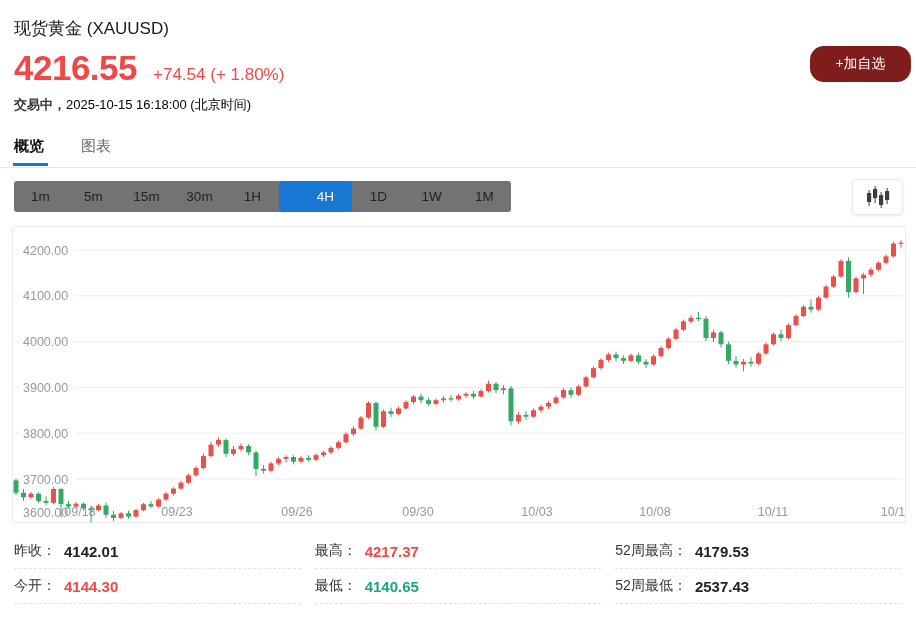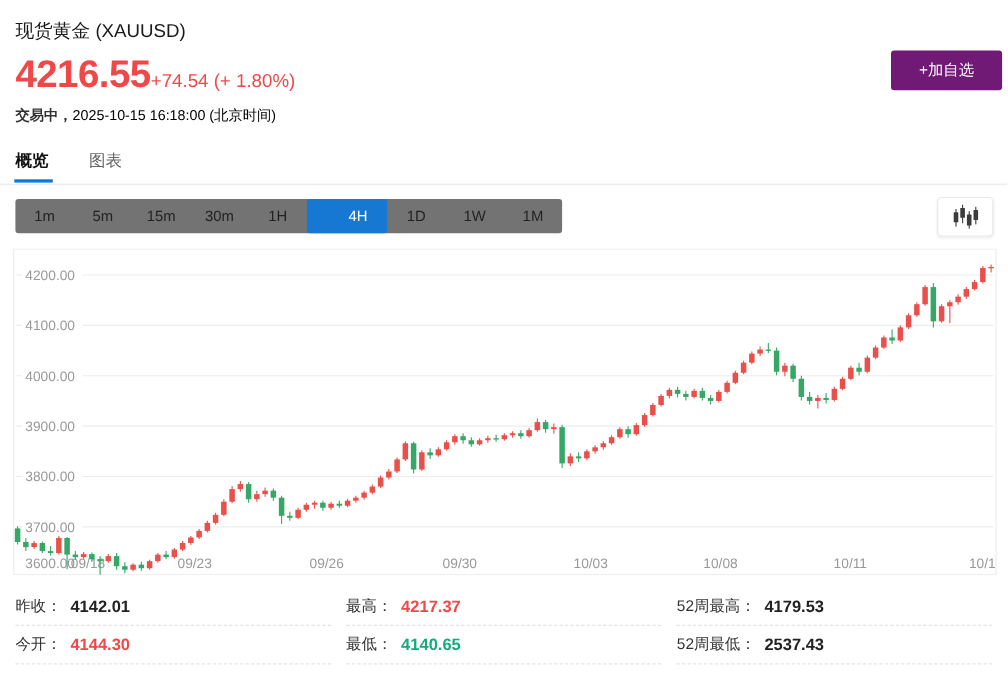--- a/index.html
+++ b/index.html
@@ -1,24 +1,24 @@
 <!DOCTYPE html>
 <html><head>
 <meta charset="utf-8">
 <style>
   * { margin:0; padding:0; box-sizing:border-box; }
   html,body { width:916px; height:617px; background:#fff; overflow:hidden; }
   body { font-family:"Liberation Sans","DejaVu Sans",sans-serif; color:#222; position:relative; }
   .page { position:absolute; inset:0; }
 
   .title { position:absolute; left:14px; top:17px; font-size:17px; color:#1a1a1a; }
-  .add-btn { position:absolute; left:810px; top:46px; width:101px; height:36px; background:#701a75;
-             color:#fff; font-size:14px; border:none; border-radius:3px; cursor:pointer;
+  .add-btn { position:absolute; left:810px; top:46px; width:101px; height:36px; background:#7f1d1d;
+             color:#fff; font-size:14px; border:none; border-radius:14px; cursor:pointer;
              font-family:inherit; }
-  .price-row { position:absolute; left:14px; top:48px; display:flex; align-items:baseline; }
+  .price-row { position:absolute; left:14px; top:48px; display:flex; align-items:baseline; gap:16px; }
   .price { font-size:35px; font-weight:bold; color:#f04848; letter-spacing:-0.5px; }
   .change { font-size:17px; color:#f04848; }
   .status-row { position:absolute; left:14px; top:96px; font-size:13px; }
   .status { color:#333; font-weight:bold; }
   .timestamp { color:#000000; }
 
   .tabs { position:absolute; left:14px; top:137px; display:flex; gap:37px; font-size:15px; }
   .tab { color:#666; cursor:pointer; padding-bottom:20px; }
   .tab.active { color:#111; font-weight:bold; }
   .tab-underline { position:absolute; left:13px; top:163px; width:35px; height:3px; background:#1678d3; }

